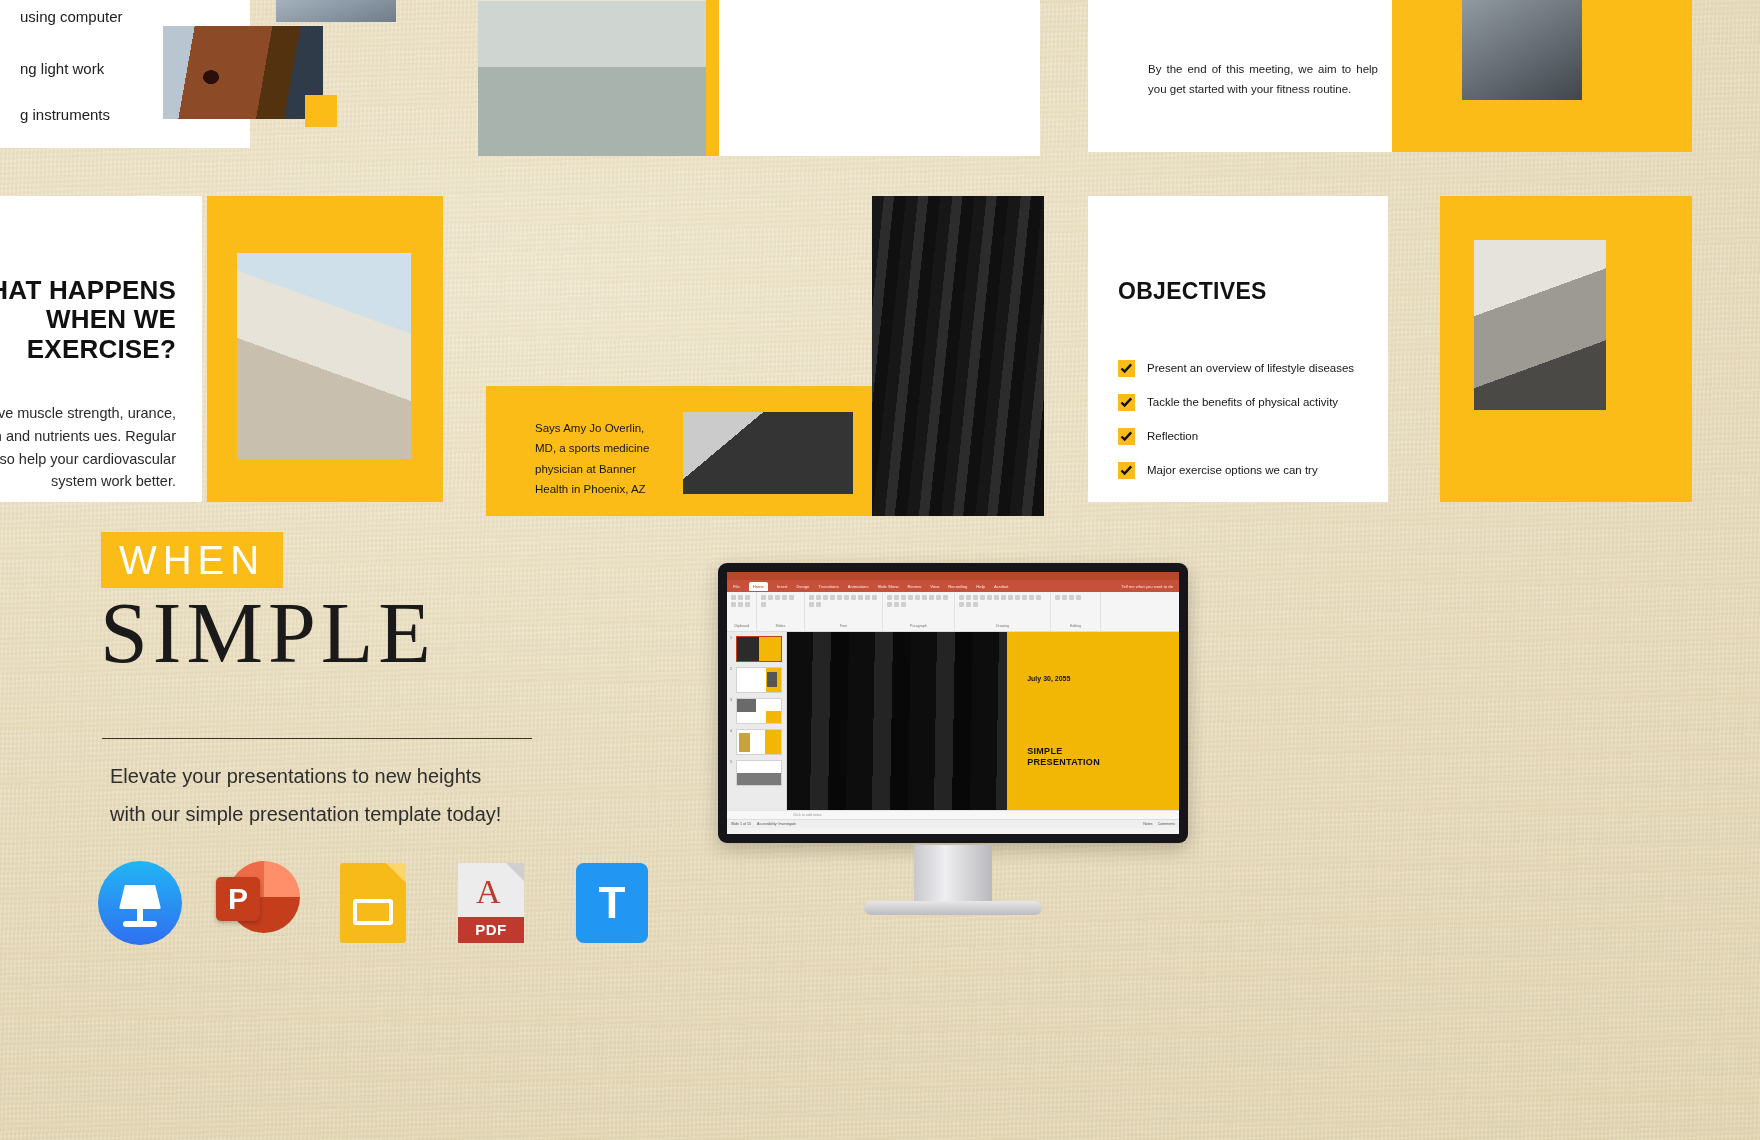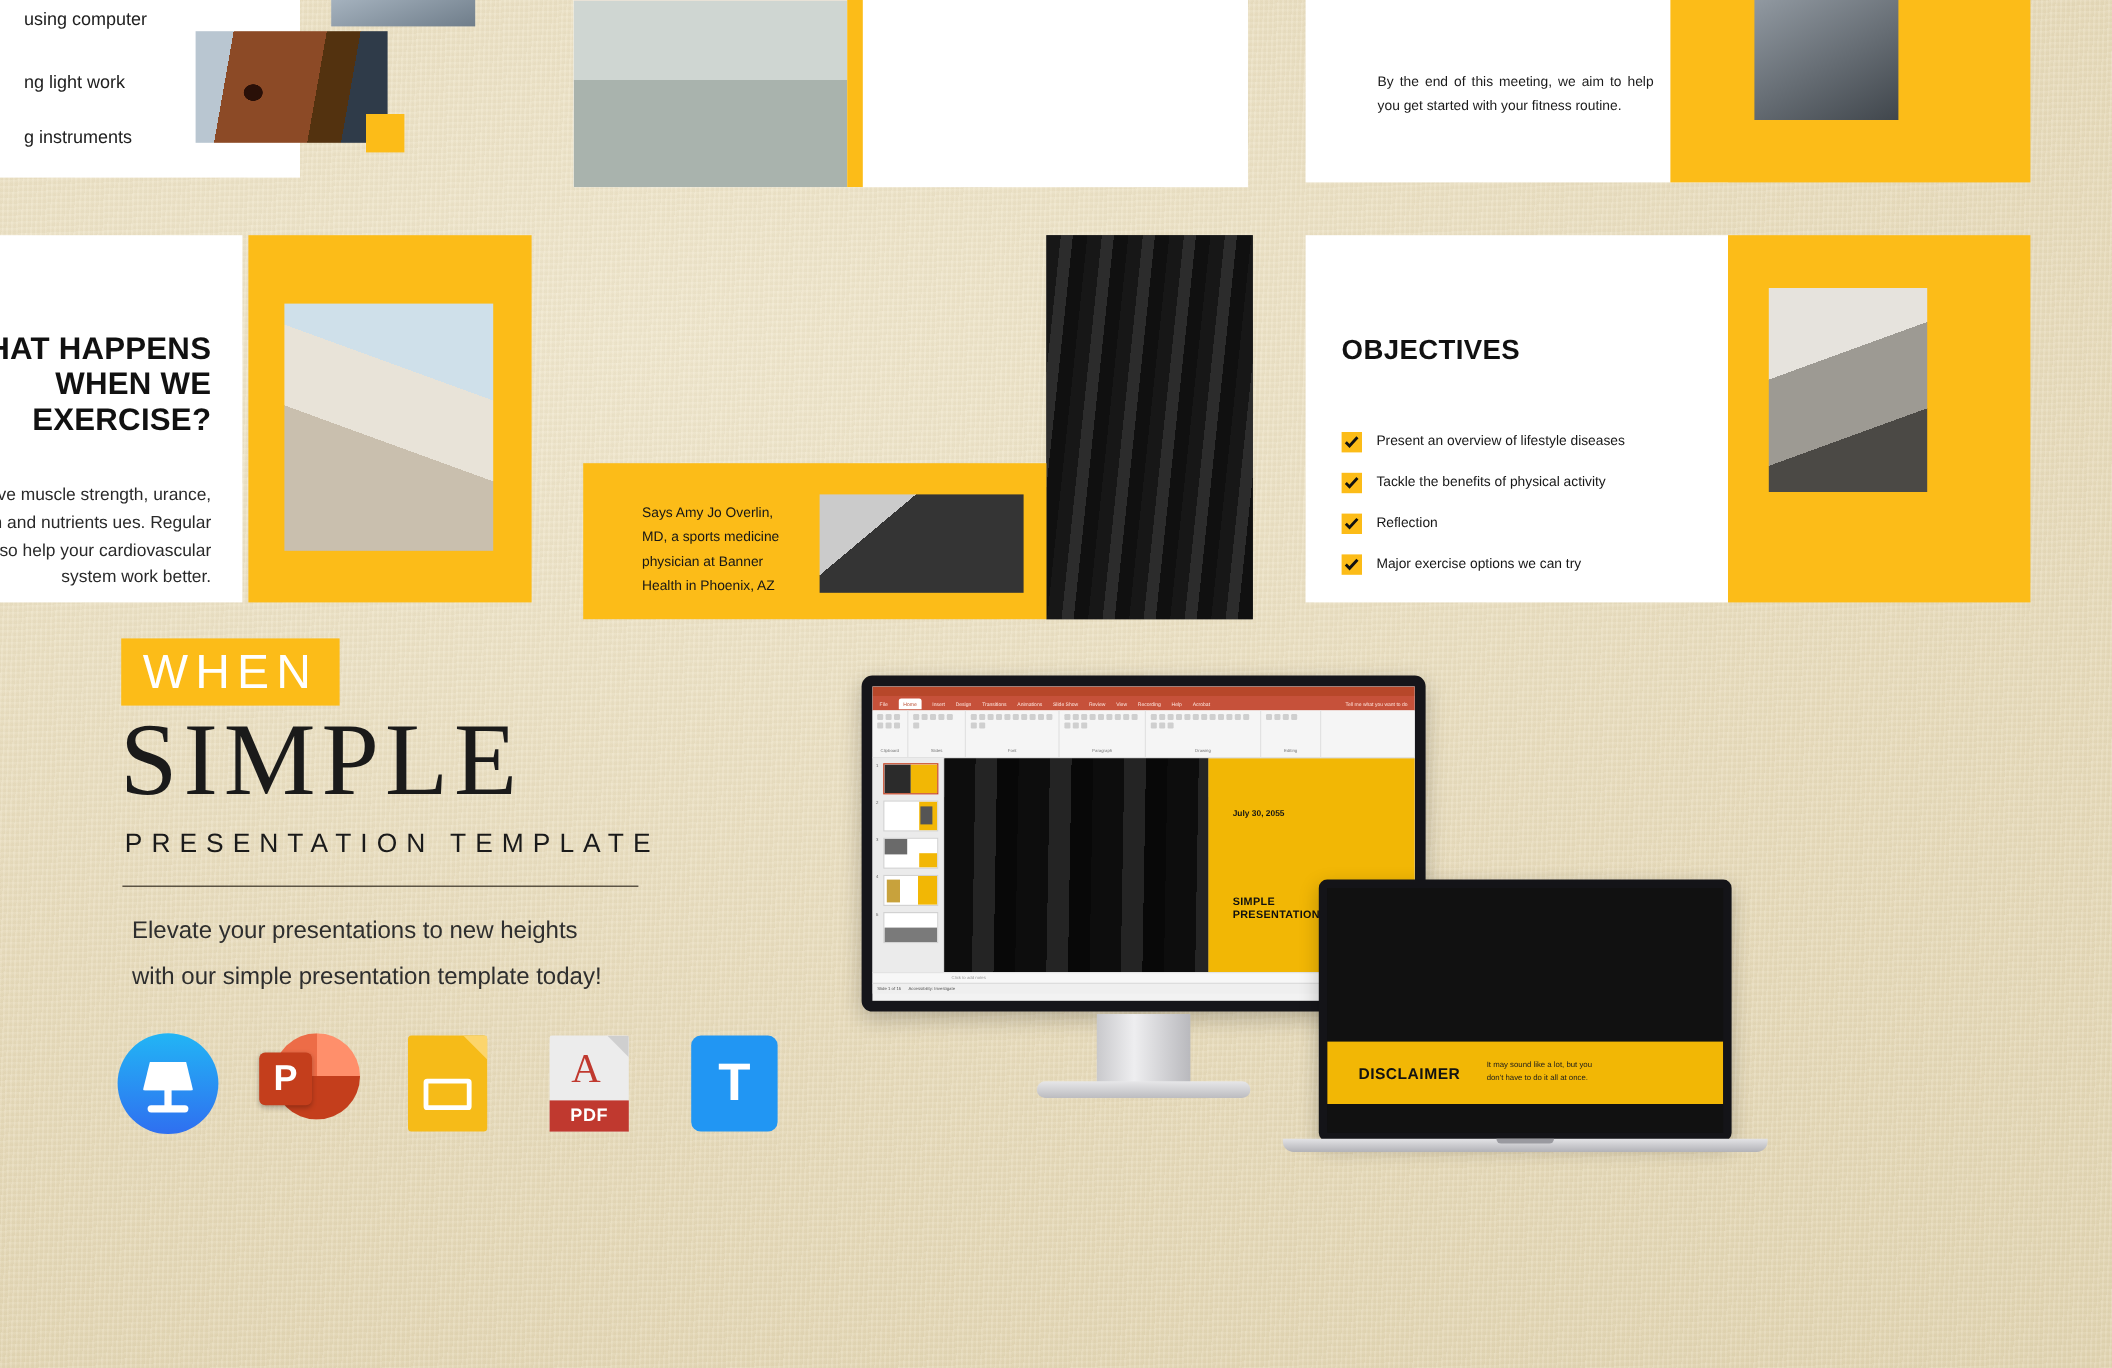--- a/index.html
+++ b/index.html
@@ -71,21 +71,21 @@
 
   #slideMC { left:486px; top:196px; width:386px; height:190px; }
   #slideMC h2 { position:absolute; left:48px; top:52px; width:300px; font-size:21px; line-height:1.22; font-weight:800; color:#111; }
   #slideMC p { position:absolute; left:48px; top:130px; width:300px; font-size:11.5px; line-height:1.55; color:#2b2b2b; }
   #mcYellow { position:absolute; left:486px; top:386px; width:386px; height:130px; background:#fcbc18; }
   #mcQuote { position:absolute; left:535px; top:418px; width:120px; font-size:11.5px; line-height:1.78; color:#161616; }
   #mcQuote b { font-weight:400; }
   #mcPhoto { position:absolute; left:683px; top:412px; width:170px; height:82px; }
   #mcSidePhoto { position:absolute; left:872px; top:196px; width:172px; height:320px; }
 
-  #slideMR { left:1088px; top:196px; width:352px; height:306px; }
+  #slideMR { left:1088px; top:196px; width:300px; height:306px; }
   #slideMR h2 { position:absolute; left:30px; top:82px; font-size:23px; font-weight:800; letter-spacing:.3px; color:#111; }
   #slideMR .chk-list { position:absolute; left:30px; top:155px; width:300px; }
   #slideMR .chk-row { display:flex; align-items:center; gap:12px; height:34px; margin-bottom:0; }
   #slideMR .chk { width:17px; height:17px; background:#fcbc18; flex:0 0 auto; position:relative; }
   #slideMR .chk svg { position:absolute; left:2px; top:2px; }
   #slideMR .chk-label { font-size:11.5px; color:#161616; }
   #mrYellow { position:absolute; left:1440px; top:196px; width:252px; height:306px; background:#fcbc18; }
   #mrPhoto { position:absolute; left:1474px; top:240px; width:132px; height:170px; }
 
   
@@ -253,21 +253,20 @@
       </div>
     </div>
   </div>
 
   <div id="midBand"></div>
 
   <div id="freeTag">
     <span>WHEN</span>
   </div>
   <div id="simpleWord">SIMPLE</div>
-  <div id="subTitle">PRESENTATION TEMPLATE</div>
   <div id="rule"></div>
   <div id="tagline">
     <span>Elevate your presentations to new heights</span><br>
     <span>with our simple presentation template today!</span>
   </div>
 
   <div id="iconRow">
     <div class="fmt">
       <div class="ic-keynote circ" style="position:absolute;inset:0;">
         <div class="lampshade"></div>
@@ -475,29 +474,14 @@
             <span>Comments</span>
           </span>
         </div>
 
       </div>
     </div>
     <div id="mStand"></div>
     <div id="mBase"></div>
   </div>
 
-  <div id="laptop">
-    <div id="lBezel">
-      <div id="lScreen" class="ph img-darkgym">
-        <div class="dis-band">
-          <div class="h">DISCLAIMER</div>
-          <div class="t">
-            <span>It may sound like a lot, but you</span><br>
-            <span>don't have to do it all at once.</span>
-          </div>
-        </div>
-      </div>
-    </div>
-    <div id="lBase"></div>
-    <div id="lNotch"></div>
-  </div>
 
 </div>
 
 </body></html>

